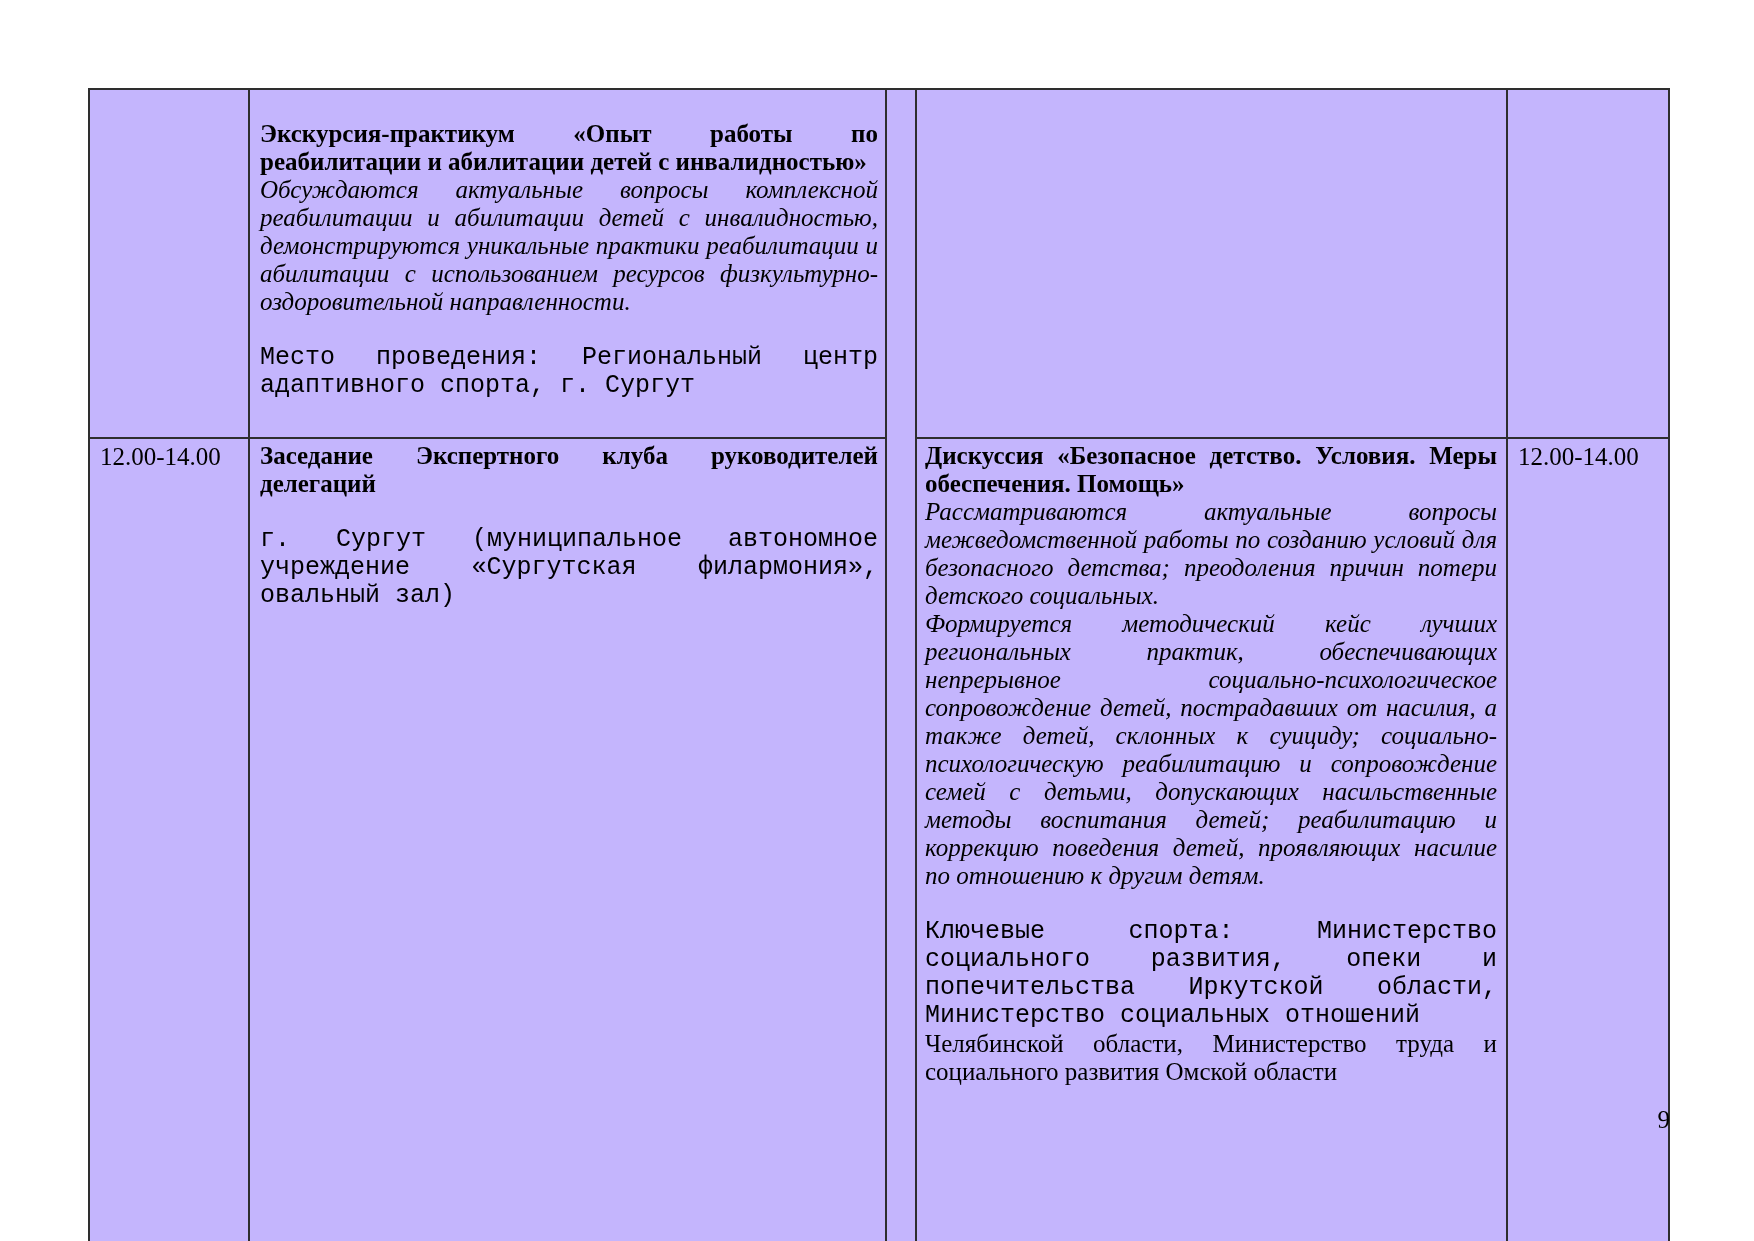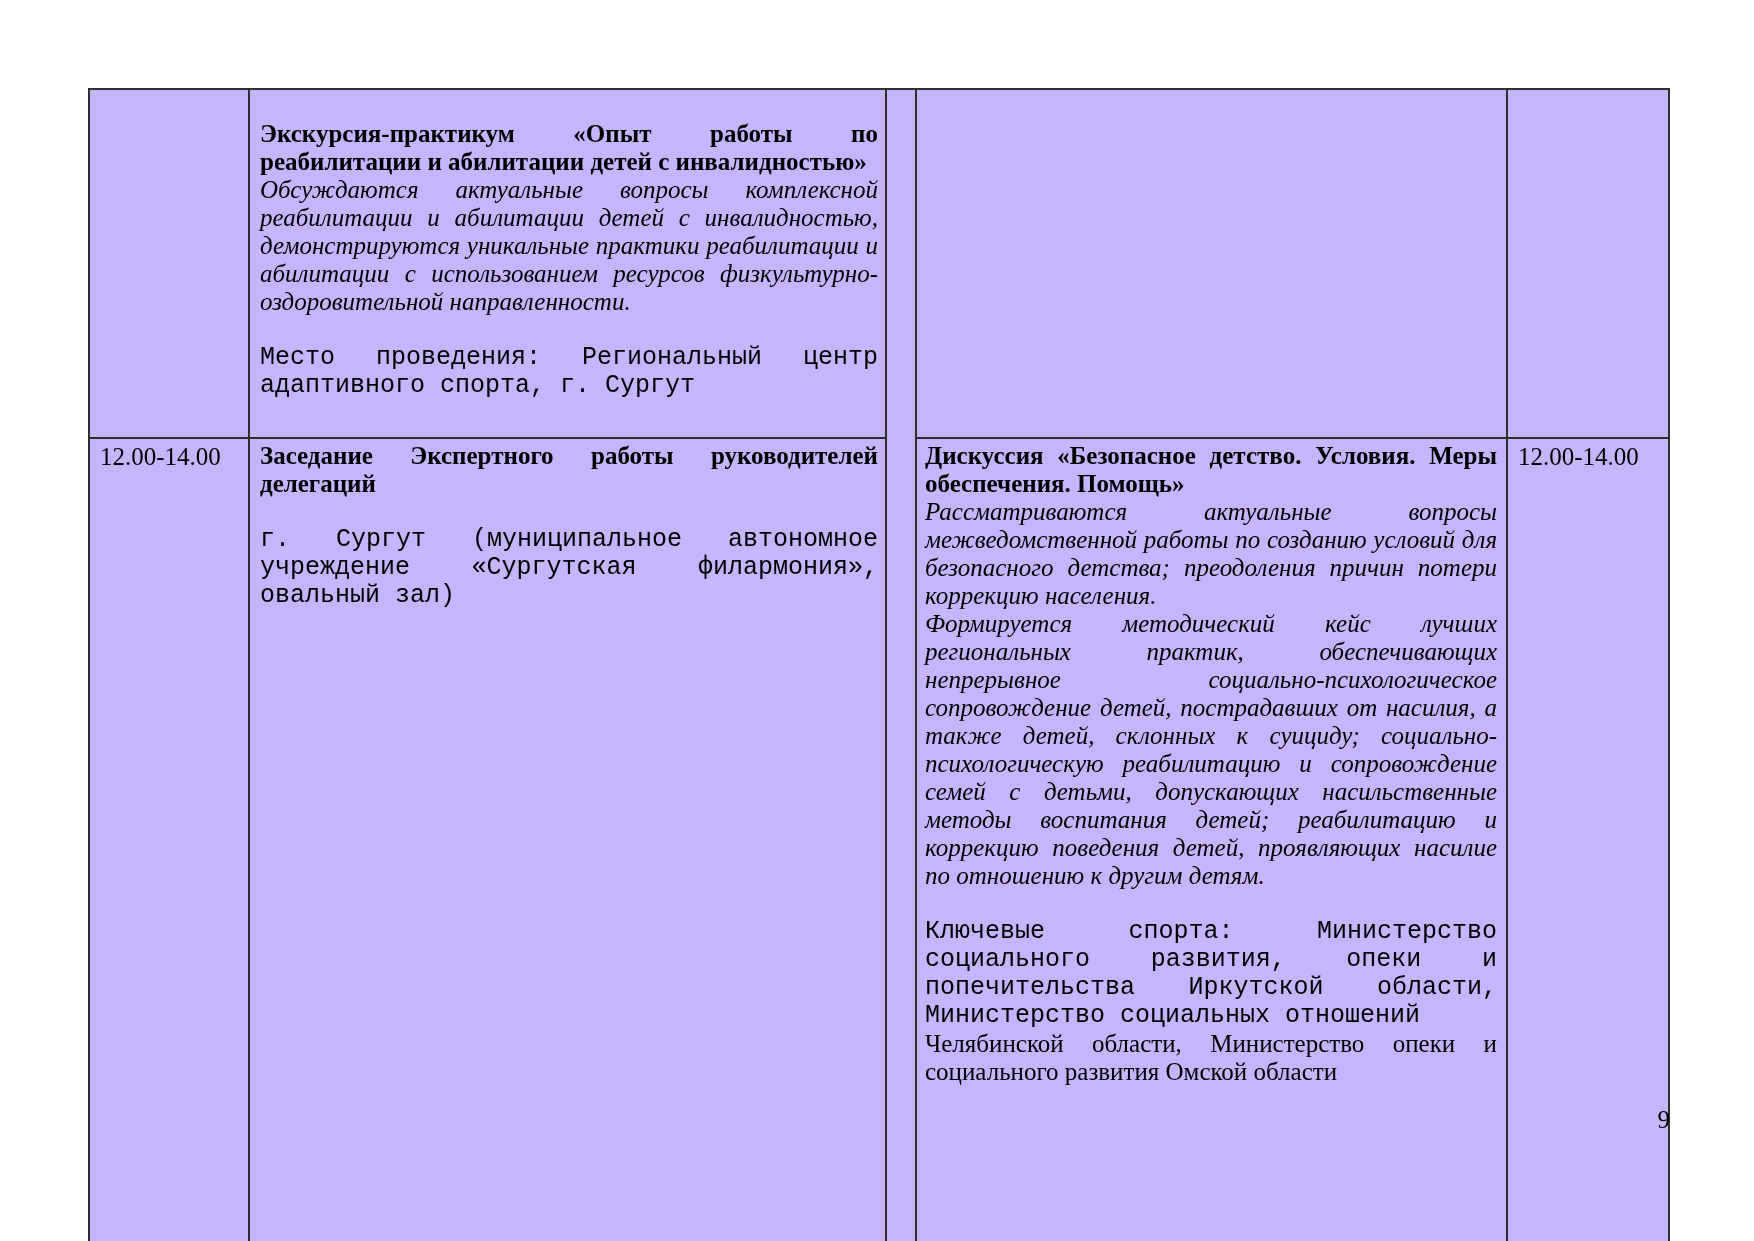--- a/index.html
+++ b/index.html
@@ -86,29 +86,29 @@
             <p class="para italic">Обсуждаются актуальные вопросы комплексной реабилитации и абилитации детей с инвалидностью, демонстрируются уникальные практики реабилитации и абилитации с использованием ресурсов физкультурно-оздоровительной направленности.</p>
             <p class="para normal spacer">Место проведения: Региональный центр адаптивного спорта, г. Сургут</p>
           </td>
         <td class="gap-cell" rowspan="2"></td>
         <td class="event-cell right-col"></td>
         <td class="time-cell"></td>
       </tr>
       <tr style="height:818px">
         <td class="time-cell">12.00-14.00</td>
         <td class="event-cell">
-            <p class="para bold">Заседание Экспертного работы руководителей делегаций</p>
+            <p class="para bold">Заседание Экспертного клуба руководителей делегаций</p>
             <p class="para normal spacer">г. Сургут (муниципальное автономное учреждение «Сургутская филармония», овальный зал)</p>
           </td>
         <td class="event-cell right-col">
             <p class="para bold">Дискуссия «Безопасное детство. Условия. Меры обеспечения. Помощь»</p>
-            <p class="para italic">Рассматриваются актуальные вопросы межведомственной работы по созданию условий для безопасного детства; преодоления причин потери коррекцию населения.</p>
+            <p class="para italic">Рассматриваются актуальные вопросы межведомственной работы по созданию условий для безопасного детства; преодоления причин потери детского социальных.</p>
             <p class="para italic">Формируется методический кейс лучших региональных практик, обеспечивающих непрерывное социально-психологическое сопровождение детей, пострадавших от насилия, а также детей, склонных к суициду; социально-психологическую реабилитацию и сопровождение семей с детьми, допускающих насильственные методы воспитания детей; реабилитацию и коррекцию поведения детей, проявляющих насилие по отношению к другим детям.</p>
             <p class="para normal spacer">Ключевые спорта: Министерство социального развития, опеки и попечительства Иркутской области, Министерство социальных отношений</p>
-            <p class="para normal">Челябинской области, Министерство опеки и социального развития Омской области</p>
+            <p class="para normal">Челябинской области, Министерство труда и социального развития Омской области</p>
           </td>
         <td class="time-cell">12.00-14.00</td>
       </tr>
     </tbody>
   </table>
 
   <div class="page-number">9</div>
 
 </div>
 

